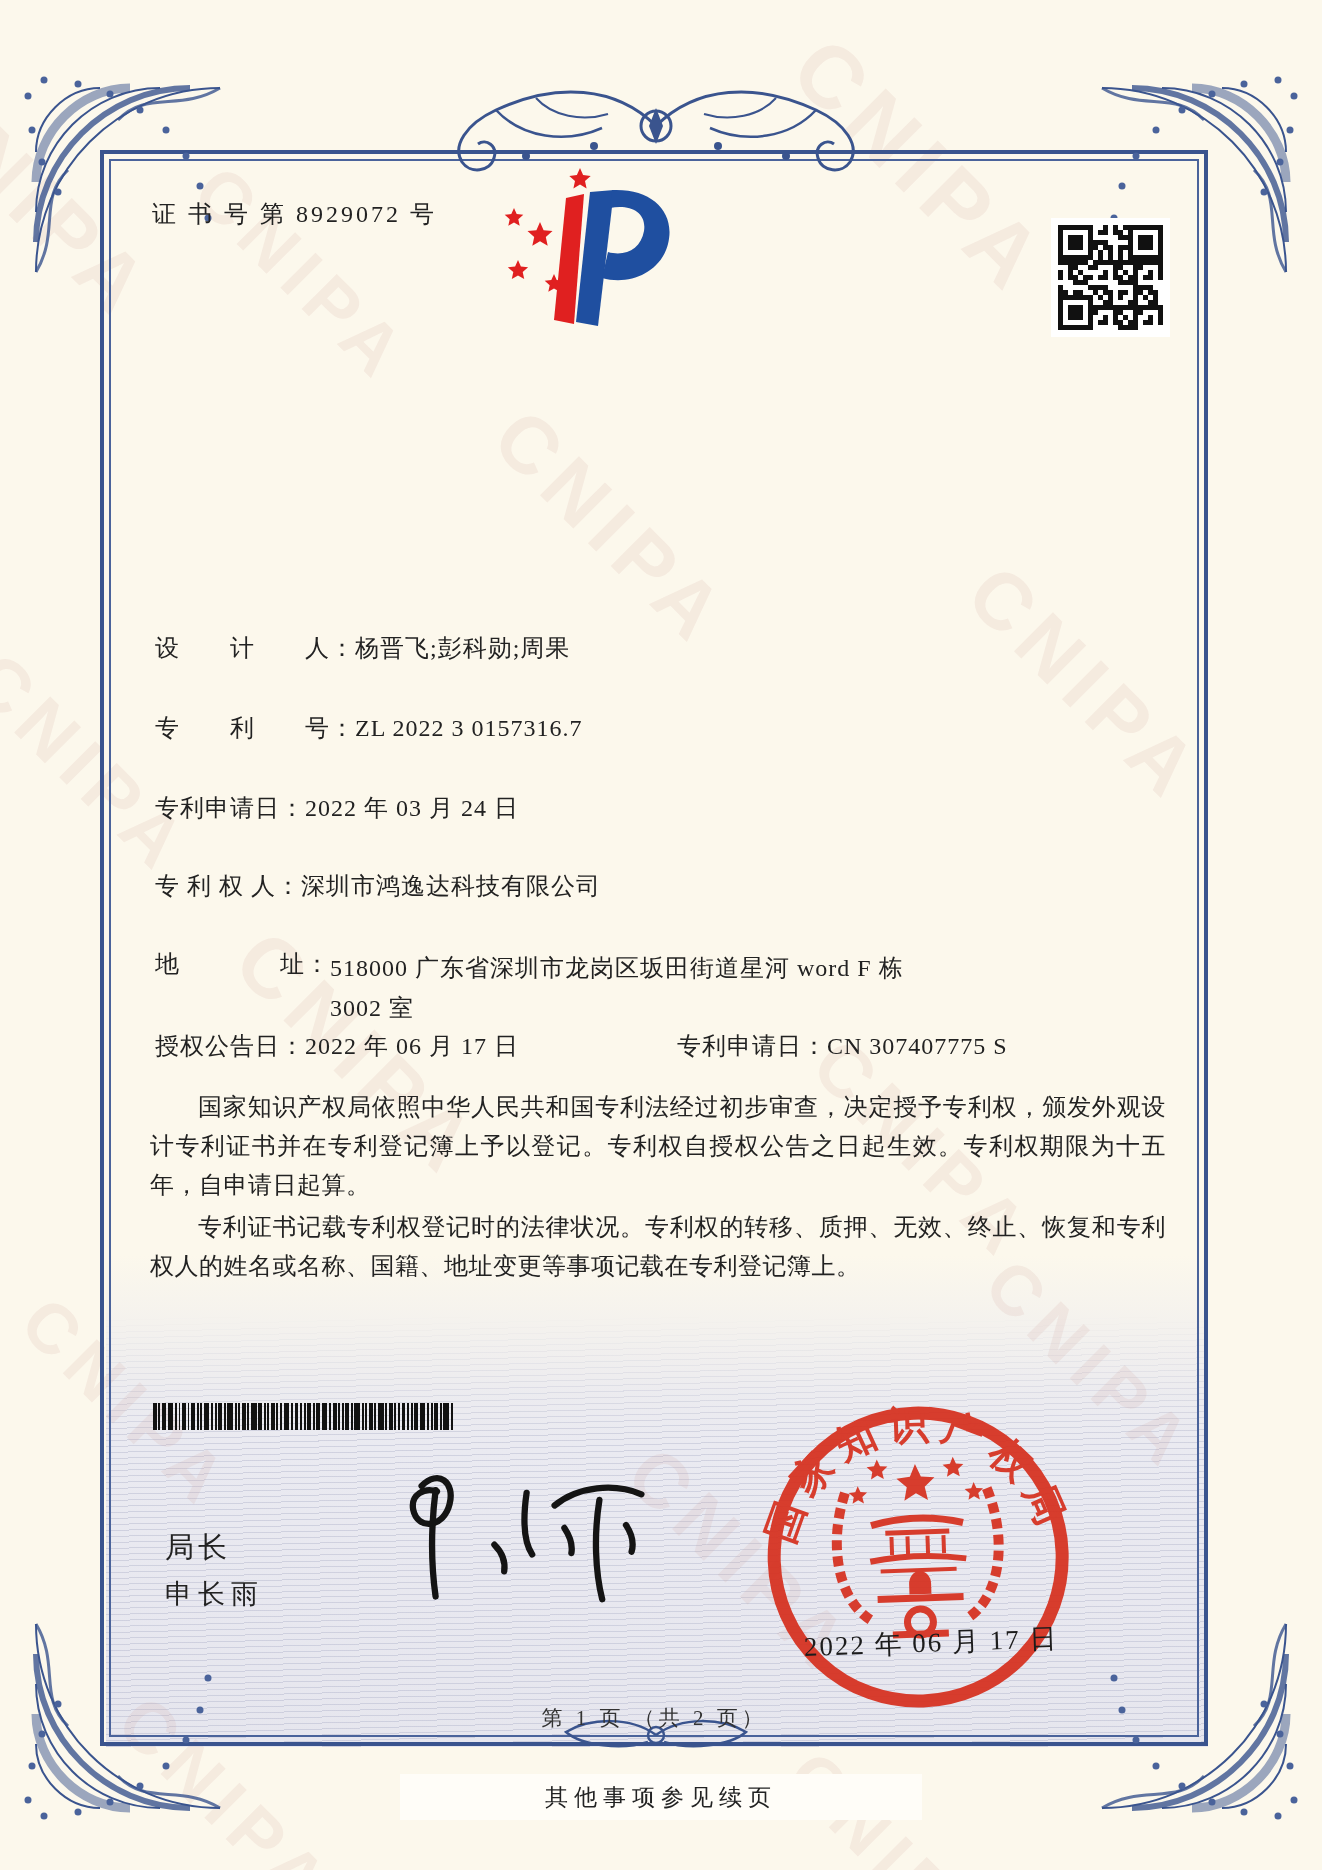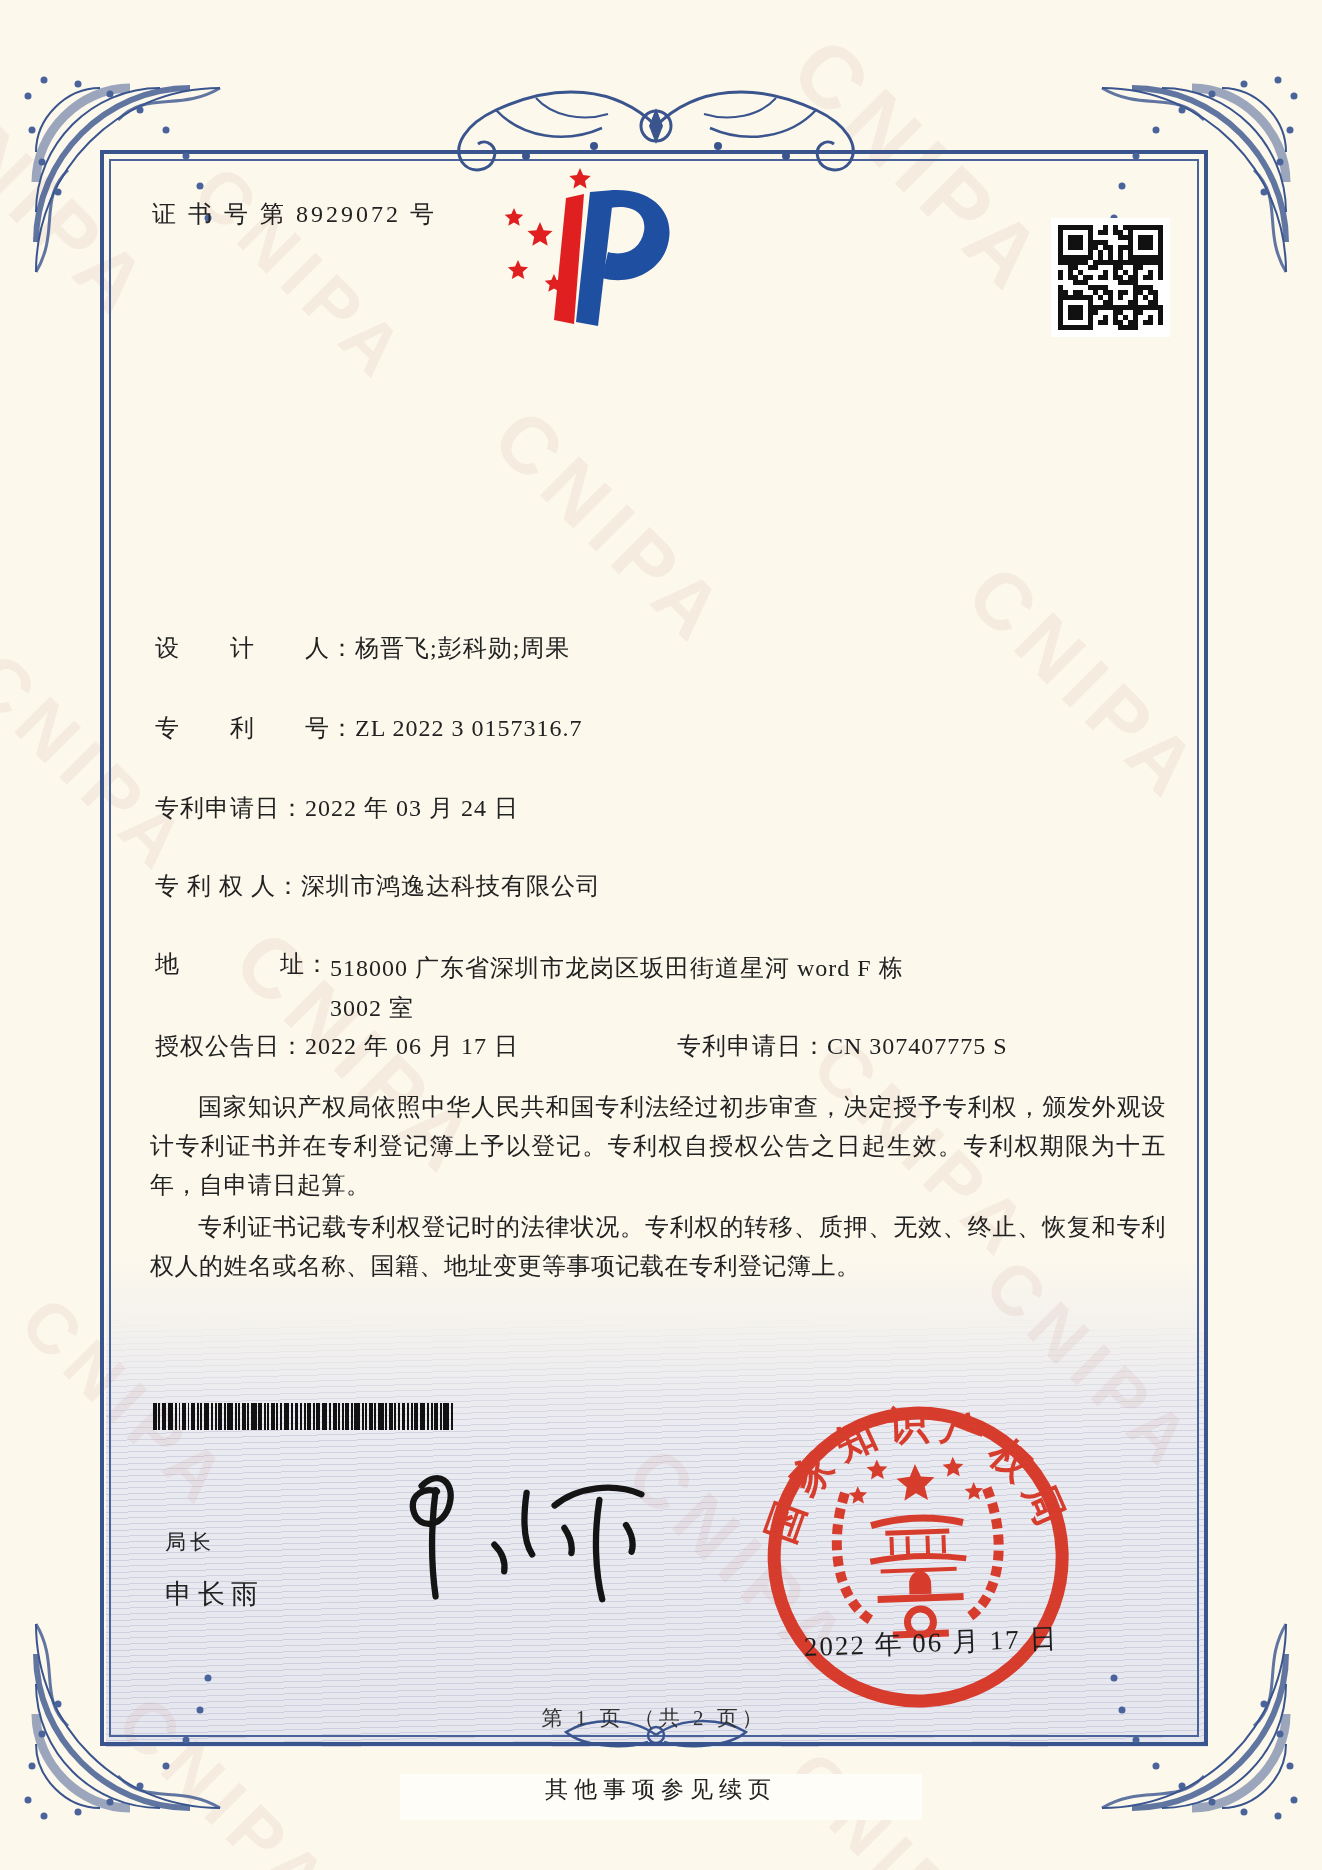--- a/index.html
+++ b/index.html
@@ -68,28 +68,28 @@
   .row.grant .pair2{position:absolute;left:522px;top:0;}
 
   .para{
     position:absolute;left:150px;width:1016px;z-index:3;
     font-size:24px;line-height:39px;text-align:justify;text-indent:2em;letter-spacing:.5px;
   }
 
   
   #barcode{position:absolute;left:153px;top:1403px;height:27px;width:372px;overflow:hidden;z-index:3;font-size:0;white-space:nowrap;}
   #barcode i{display:inline-block;height:27px;background:#111;}
-  .officer-title{position:absolute;left:165px;top:1528px;z-index:3;font-size:21px;letter-spacing:4px;font-family:"Liberation Sans","DejaVu Sans",sans-serif;text-align:right;}
+  .officer-title{position:absolute;left:165px;top:1528px;z-index:3;font-size:29px;letter-spacing:4px;font-family:"Liberation Sans","DejaVu Sans",sans-serif;text-align:right;}
   .officer-name{position:absolute;left:165px;top:1576px;z-index:3;font-size:27px;letter-spacing:6px;font-family:"Liberation Sans","DejaVu Sans",sans-serif;}
   .signature{position:absolute;left:388px;top:1462px;z-index:3;}
   .seal{position:absolute;left:740px;top:1372px;z-index:4;transform:rotate(-2deg);}
   .pagefoot{position:absolute;left:100px;top:1704px;width:1108px;text-align:center;z-index:3;font-size:21px;letter-spacing:4px;color:#333;}
   .notestrip{
     position:absolute;left:400px;top:1774px;width:522px;height:46px;z-index:3;
-    background:#fffdf8;display:flex;align-items:flex-start;justify-content:center;
+    background:#fffdf8;display:flex;align-items:center;justify-content:center;
   }
   .notestrip span{font-size:23px;letter-spacing:6px;color:#222;}
 </style>
 </head>
 <body>
 
 <div id="canvas">
 
   <div class="graypanel"></div>
   <div id="watermarks">

